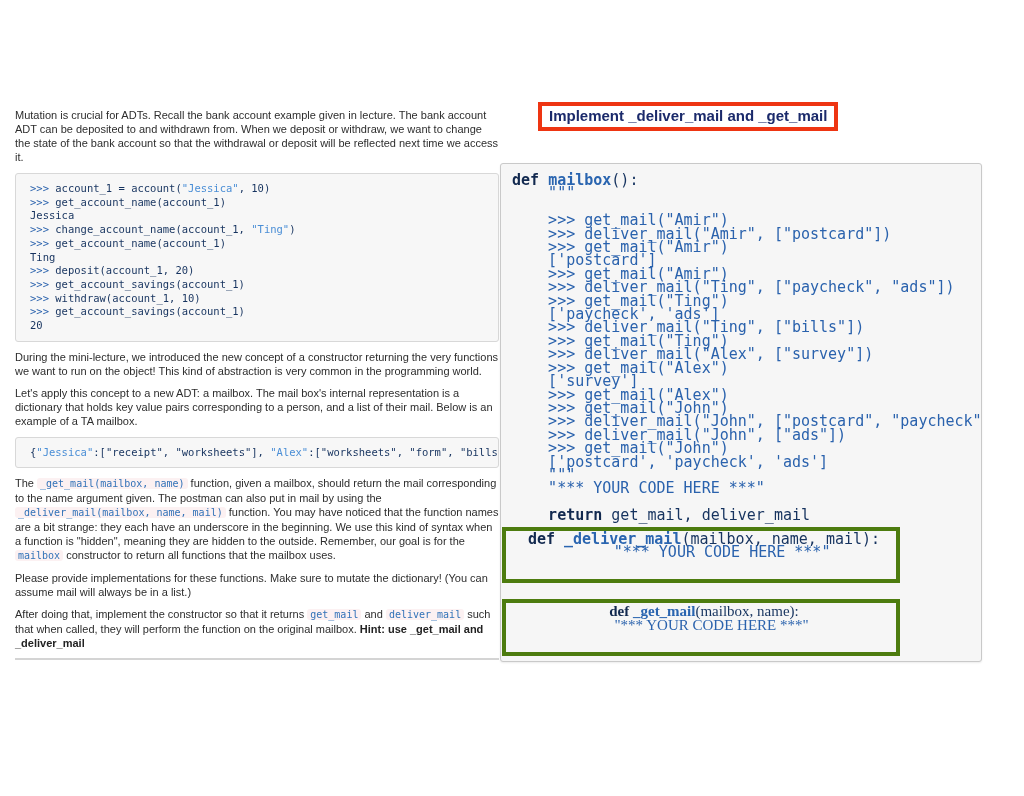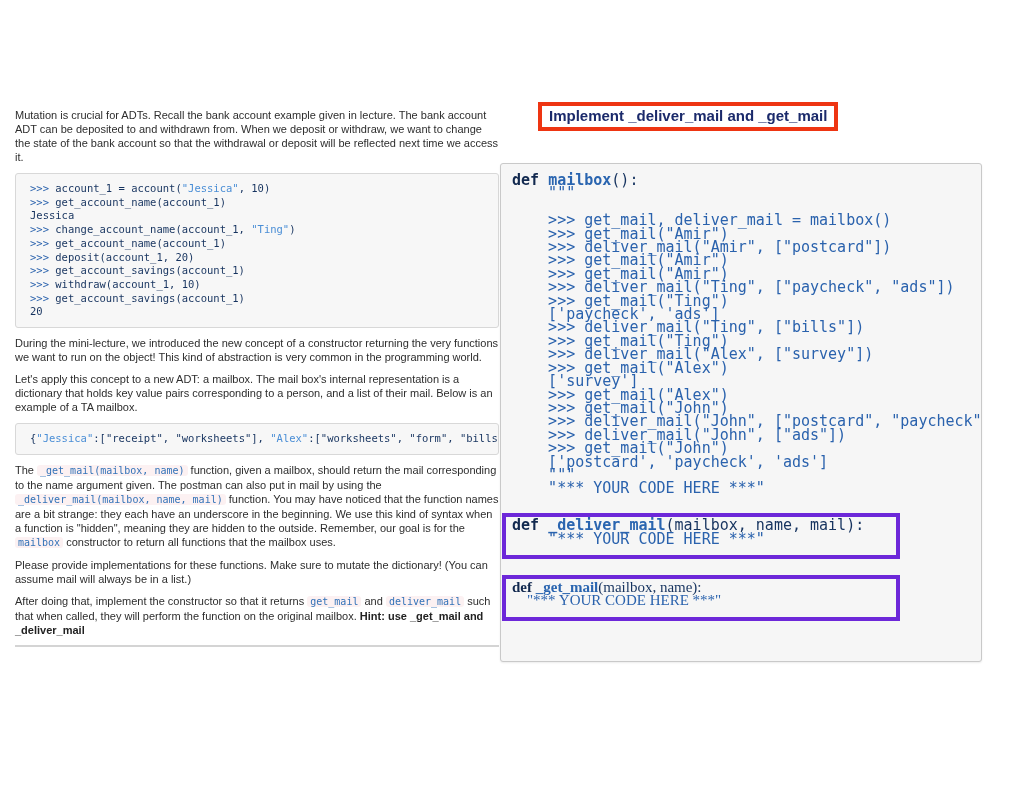--- a/index.html
+++ b/index.html
@@ -41,36 +41,38 @@
     background:#ffffff;
   }
   .panel {
     position:absolute; left:500px; top:163px; width:482px; height:499px;
     background:#f6f6f6; border:1px solid #c9c9c9; border-radius:3px;
     padding:10px 11px; overflow:hidden;
     font-family:"DejaVu Sans Mono", monospace; font-size:15px; line-height:13.4px;
     box-shadow:0 1px 2px rgba(0,0,0,0.08);
   }
   .redbox {
-    border:4px solid #6d28d9; margin:4px 70px 0 -10px; padding:2px 0 9px 6px;
+    border:4px solid #4d7c0f; margin:4px 70px 0 -10px; padding:2px 0 20px 6px;
     background:#f6f6f6;
+    text-align:center;
   }
   .redbox.second { margin-top:16px;font-family:Liberation Serif, serif; }
 </style>
 </head>
 <body>
 
 <div class="left-col">
   <div class="para"><span>Mutation is crucial for ADTs. Recall the bank account example given in lecture. The bank account ADT can be deposited to and withdrawn from. When we deposit or withdraw, we want to change the state of the bank account so that the withdrawal or deposit will be reflected next time we access it.</span></div>
   <div class="codeblock">
       <div class="cl"><span class="b">&gt;&gt;&gt; </span><span class="p">account_1 = account(</span><span class="s">"Jessica"</span><span class="p">, 10)</span></div>
       <div class="cl"><span class="b">&gt;&gt;&gt; </span><span class="p">get_account_name(account_1)</span></div>
       <div class="cl"><span class="p">Jessica</span></div>
       <div class="cl"><span class="b">&gt;&gt;&gt; </span><span class="p">change_account_name(account_1, </span><span class="s">"Ting"</span><span class="p">)</span></div>
       <div class="cl"><span class="b">&gt;&gt;&gt; </span><span class="p">get_account_name(account_1)</span></div>
+      <div class="cl"><span class="p">Ting</span></div>
       <div class="cl"><span class="b">&gt;&gt;&gt; </span><span class="p">deposit(account_1, 20)</span></div>
       <div class="cl"><span class="b">&gt;&gt;&gt; </span><span class="p">get_account_savings(account_1)</span></div>
       <div class="cl"><span class="b">&gt;&gt;&gt; </span><span class="p">withdraw(account_1, 10)</span></div>
       <div class="cl"><span class="b">&gt;&gt;&gt; </span><span class="p">get_account_savings(account_1)</span></div>
       <div class="cl"><span class="p">20</span></div>
     </div>
   <div class="para"><span>During the mini-lecture, we introduced the new concept of a constructor returning the very functions we want to run on the object! This kind of abstraction is very common in the programming world.</span></div>
   <div class="para"><span>Let's apply this concept to a new ADT: a mailbox. The mail box's internal representation is a dictionary that holds key value pairs corresponding to a person, and a list of their mail. Below is an example of a TA mailbox.</span></div>
   <div class="codeblock">
       <div class="cl"><span class="p">{</span><span class="s">"Jessica"</span><span class="p">:["receipt", "worksheets"], </span><span class="s">"Alex"</span><span class="p">:["worksheets", "form", "bills"]}</span></div>
@@ -83,42 +85,43 @@
 
 <div class="title-box">
   <span>Implement _deliver_mail and _get_mail</span>
 </div>
 
 <div class="panel">
   <div>
       <div class="cl"><span class="k">def </span><span class="fn">mailbox</span><span class="p">():</span></div>
       <div class="cl"><span class="b">    """</span></div>
       <div class="cl">&nbsp;</div>
-      <div class="cl"><span class="b">    &gt;&gt;&gt; get_mail, deliver_mail = mailbox()</span></div>
       <div class="cl"><span class="b">    &gt;&gt;&gt; get_mail("Amir")</span></div>
       <div class="cl"><span class="b">    &gt;&gt;&gt; deliver_mail("Amir", ["postcard"])</span></div>
       <div class="cl"><span class="b">    &gt;&gt;&gt; get_mail("Amir")</span></div>
+      <div class="cl"><span class="b">    ['postcard']</span></div>
       <div class="cl"><span class="b">    &gt;&gt;&gt; get_mail("Amir")</span></div>
       <div class="cl"><span class="b">    &gt;&gt;&gt; deliver_mail("Ting", ["paycheck", "ads"])</span></div>
       <div class="cl"><span class="b">    &gt;&gt;&gt; get_mail("Ting")</span></div>
       <div class="cl"><span class="b">    ['paycheck', 'ads']</span></div>
       <div class="cl"><span class="b">    &gt;&gt;&gt; deliver_mail("Ting", ["bills"])</span></div>
       <div class="cl"><span class="b">    &gt;&gt;&gt; get_mail("Ting")</span></div>
       <div class="cl"><span class="b">    &gt;&gt;&gt; deliver_mail("Alex", ["survey"])</span></div>
       <div class="cl"><span class="b">    &gt;&gt;&gt; get_mail("Alex")</span></div>
       <div class="cl"><span class="b">    ['survey']</span></div>
       <div class="cl"><span class="b">    &gt;&gt;&gt; get_mail("Alex")</span></div>
       <div class="cl"><span class="b">    &gt;&gt;&gt; get_mail("John")</span></div>
       <div class="cl"><span class="b">    &gt;&gt;&gt; deliver_mail("John", ["postcard", "paycheck"])</span></div>
       <div class="cl"><span class="b">    &gt;&gt;&gt; deliver_mail("John", ["ads"])</span></div>
       <div class="cl"><span class="b">    &gt;&gt;&gt; get_mail("John")</span></div>
       <div class="cl"><span class="b">    ['postcard', 'paycheck', 'ads']</span></div>
       <div class="cl"><span class="b">    """</span></div>
       <div class="cl"><span class="b">    "*** YOUR CODE HERE ***"</span></div>
       <div class="cl">&nbsp;</div>
+      <div class="cl"><span class="k">    return </span><span class="p">get_mail, deliver_mail</span></div>
     </div>
   <div class="redbox">
       <div class="cl"><span class="k">def </span><span class="fn">_deliver_mail</span><span class="p">(mailbox, name, mail):</span></div>
       <div class="cl"><span class="b">    "*** YOUR CODE HERE ***"</span></div>
     </div>
   <div class="redbox second">
       <div class="cl"><span class="k">def </span><span class="fn">_get_mail</span><span class="p">(mailbox, name):</span></div>
       <div class="cl"><span class="b">    "*** YOUR CODE HERE ***"</span></div>
     </div>
 </div>

